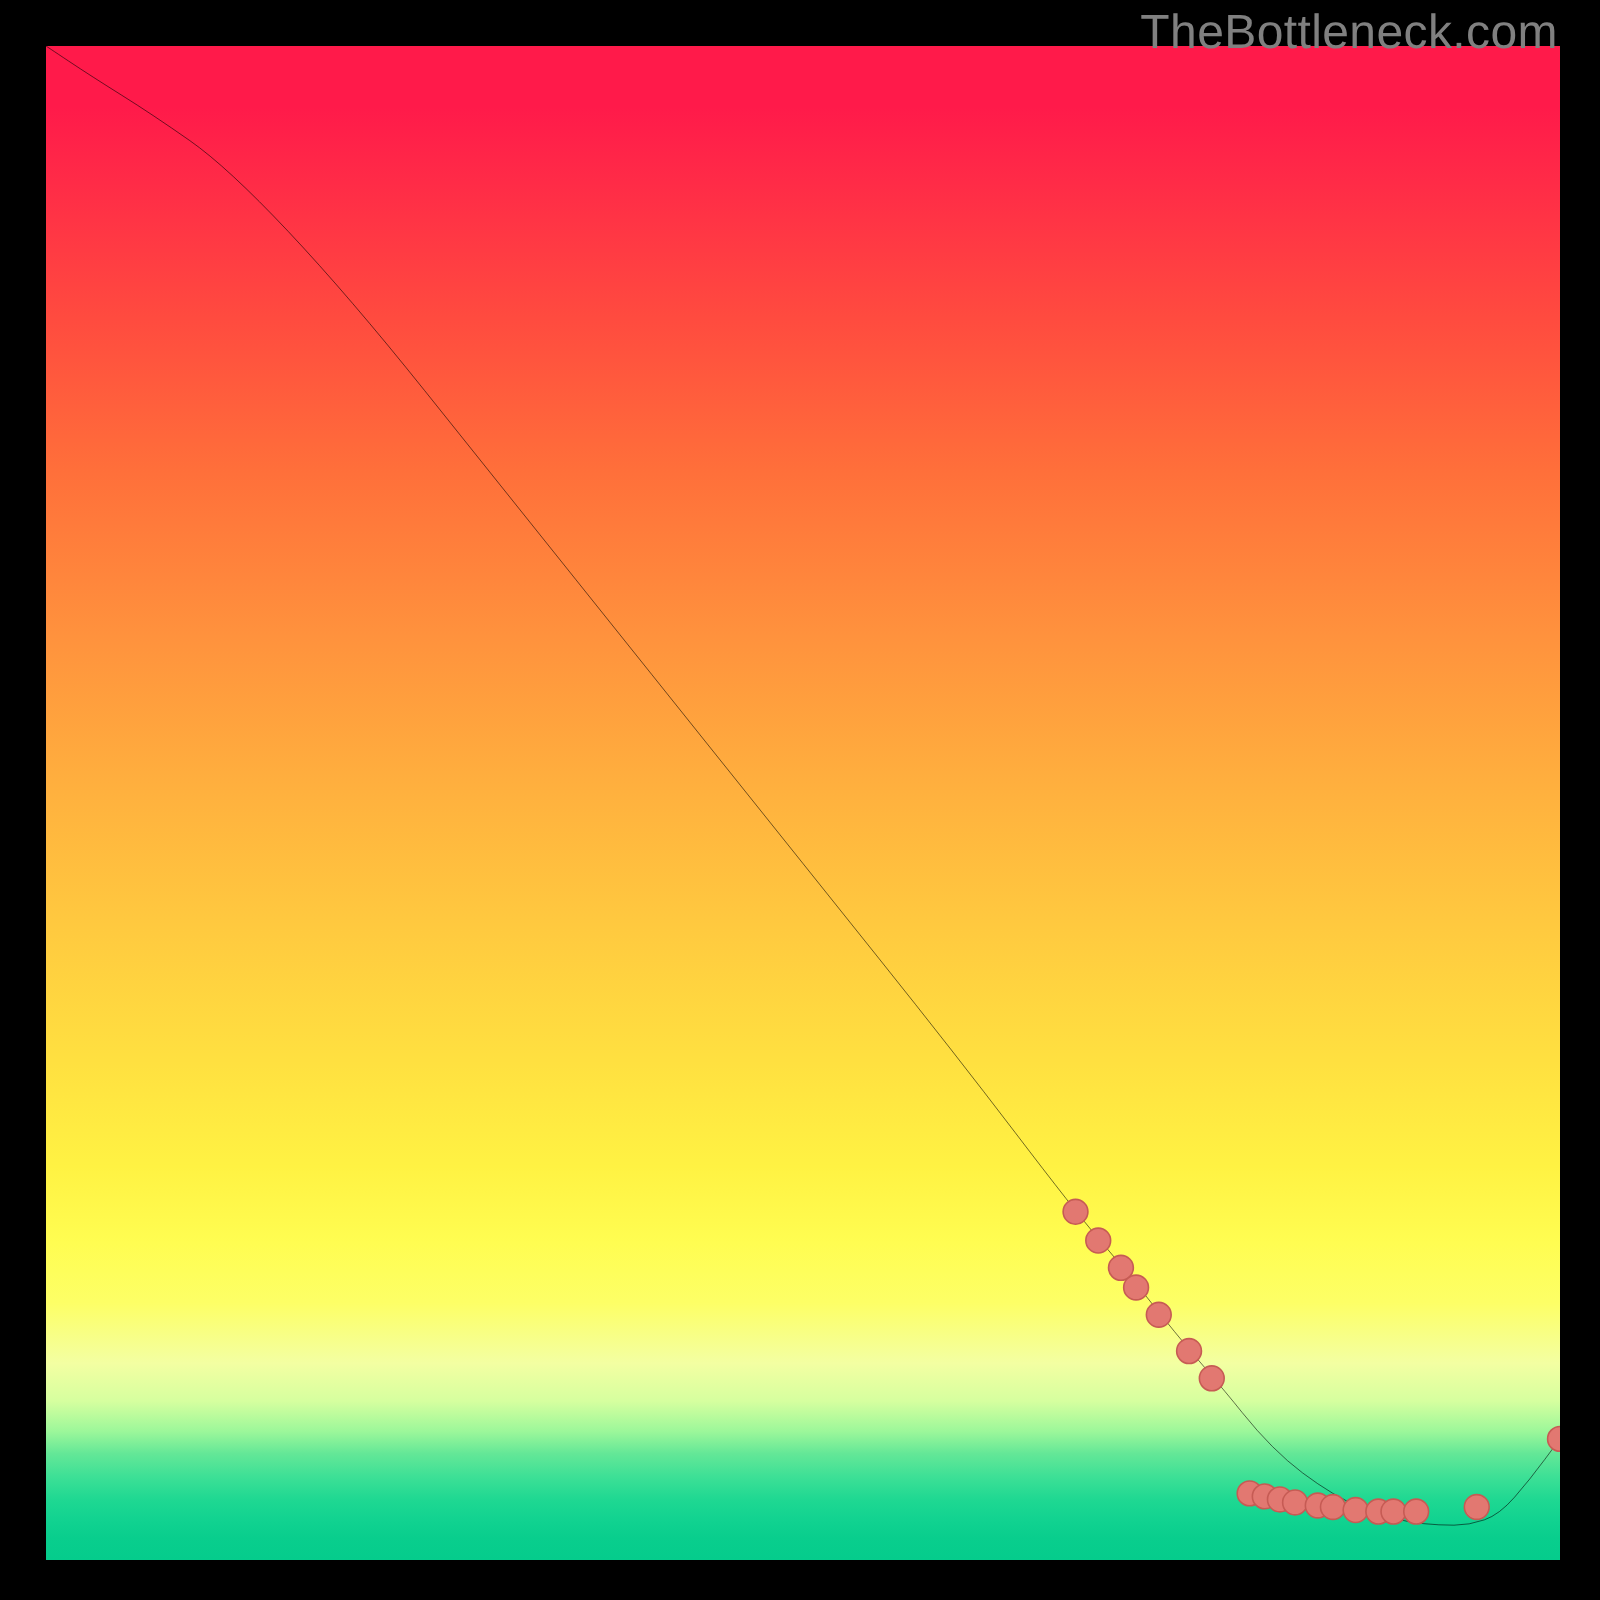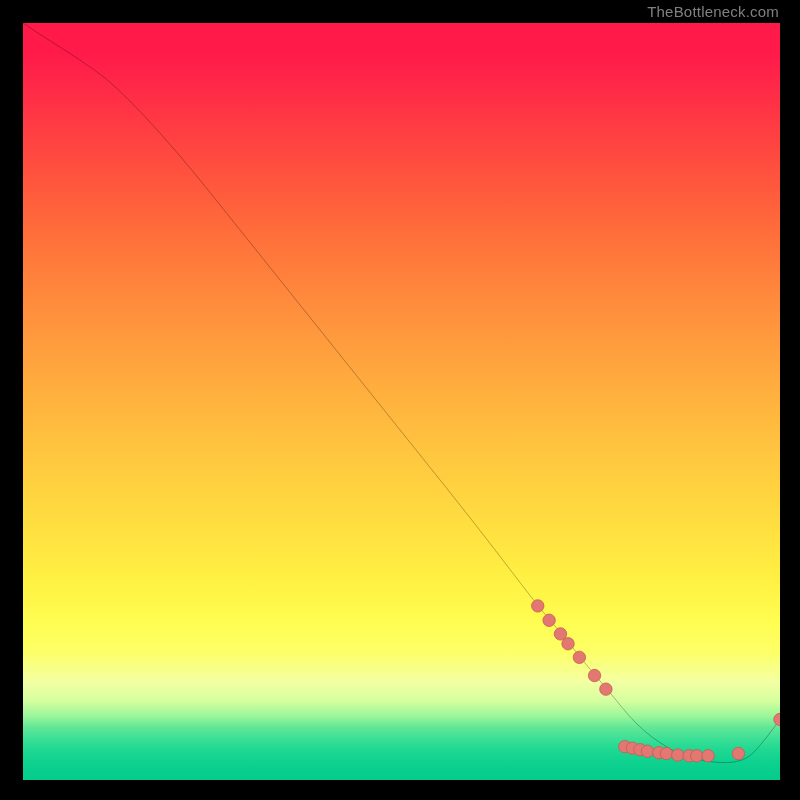--- a/index.html
+++ b/index.html
@@ -56,21 +56,21 @@
     position: absolute;
     inset: 0;
     width: 100%;
     height: 100%;
   }
   .brand {
     position: absolute;
     top: 3px;
     right: 21px;
     color: #808080;
-    font-size: 15px;
+    font-size: 24px;
     font-weight: 400;
     letter-spacing: 0.2px;
   }
 </style>
 </head>
 <body>
 
 <div class="stage">
 
   <div class="plot">

